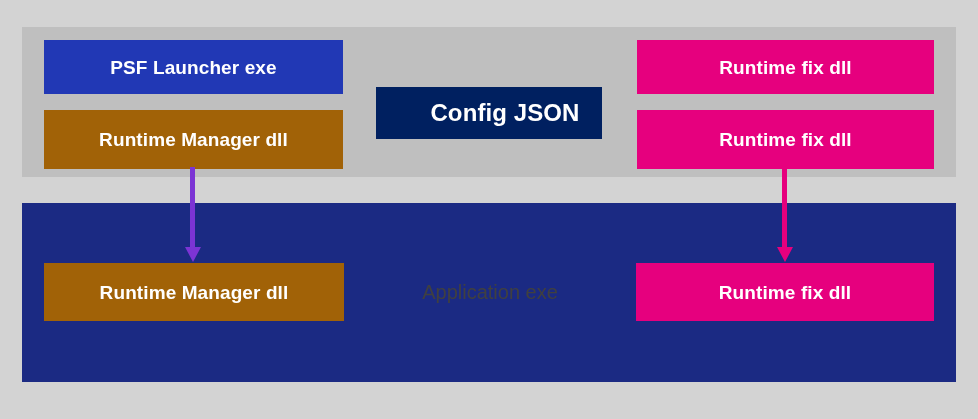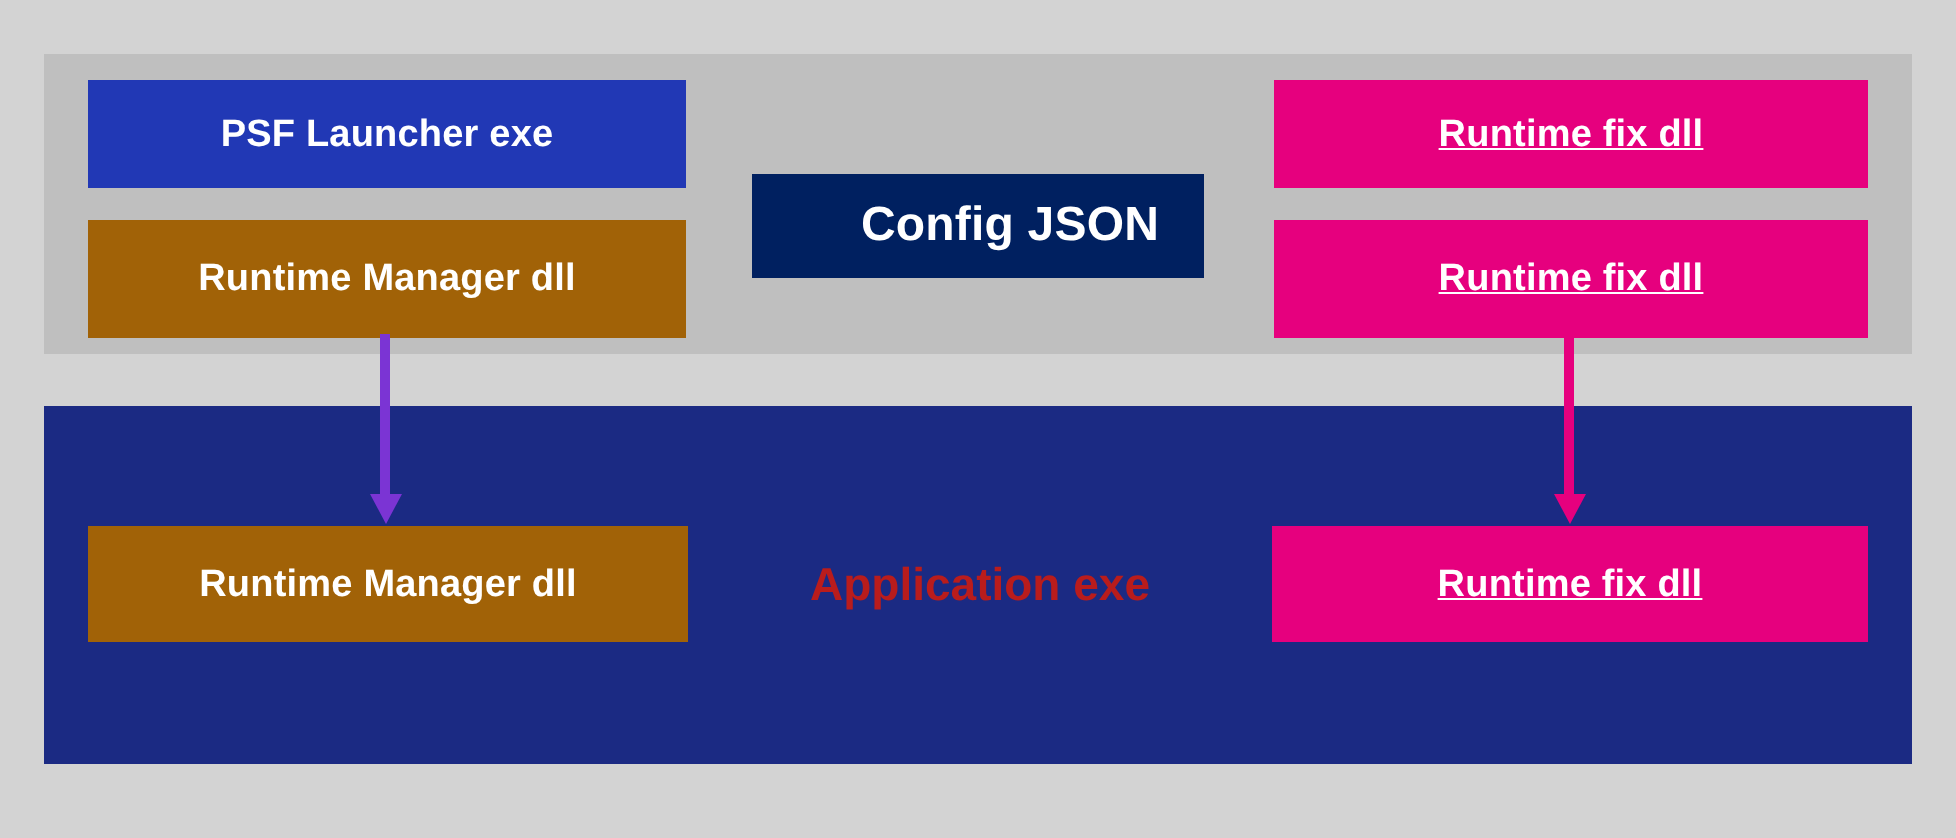--- a/index.html
+++ b/index.html
@@ -47,21 +47,21 @@
     color: #ffffff;
     font-size: 19px;
     font-weight: bold;
     letter-spacing: .1px;
     line-height: 1;
     white-space: nowrap;
     box-sizing: border-box;
   }
   .blue   { background: #2138b5; }
   .purple { background: #a16207; }
-  .pink   { background: #e6007e; text-decoration: underline; }
+  .pink   { background: #e6007e; }
   .navy   { background: #002060; }
 
   
   .b-launcher  { left: 44px;  top: 40px;  width: 299px; height: 54px; }
   .b-rtmgr-top { left: 44px;  top: 110px; width: 299px; height: 59px; }
   .b-config    { left: 376px; top: 87px;  width: 226px; height: 52px; font-size: 24px; padding-left: 32px; }
   .b-fix-1     { left: 637px; top: 40px;  width: 297px; height: 54px; }
   .b-fix-2     { left: 637px; top: 110px; width: 297px; height: 59px; }
 
   
@@ -69,23 +69,23 @@
   .b-fix-3     { left: 636px; top: 263px; width: 298px; height: 58px; }
   .app-label {
     position: absolute;
     left: 370px;
     top: 272px;
     width: 240px;
     height: 40px;
     display: flex;
     align-items: center;
     justify-content: center;
-    color: #b91c1c;
-    font-size: 23px;
-    font-weight: bold;
+    color: #404040;
+    font-size: 20px;
+    font-weight: normal;
     white-space: nowrap;
   }
 
   
   .arrow {
     position: absolute;
     width: 18px;
     height: 96px;
   }
   .arrow svg { display: block; }

